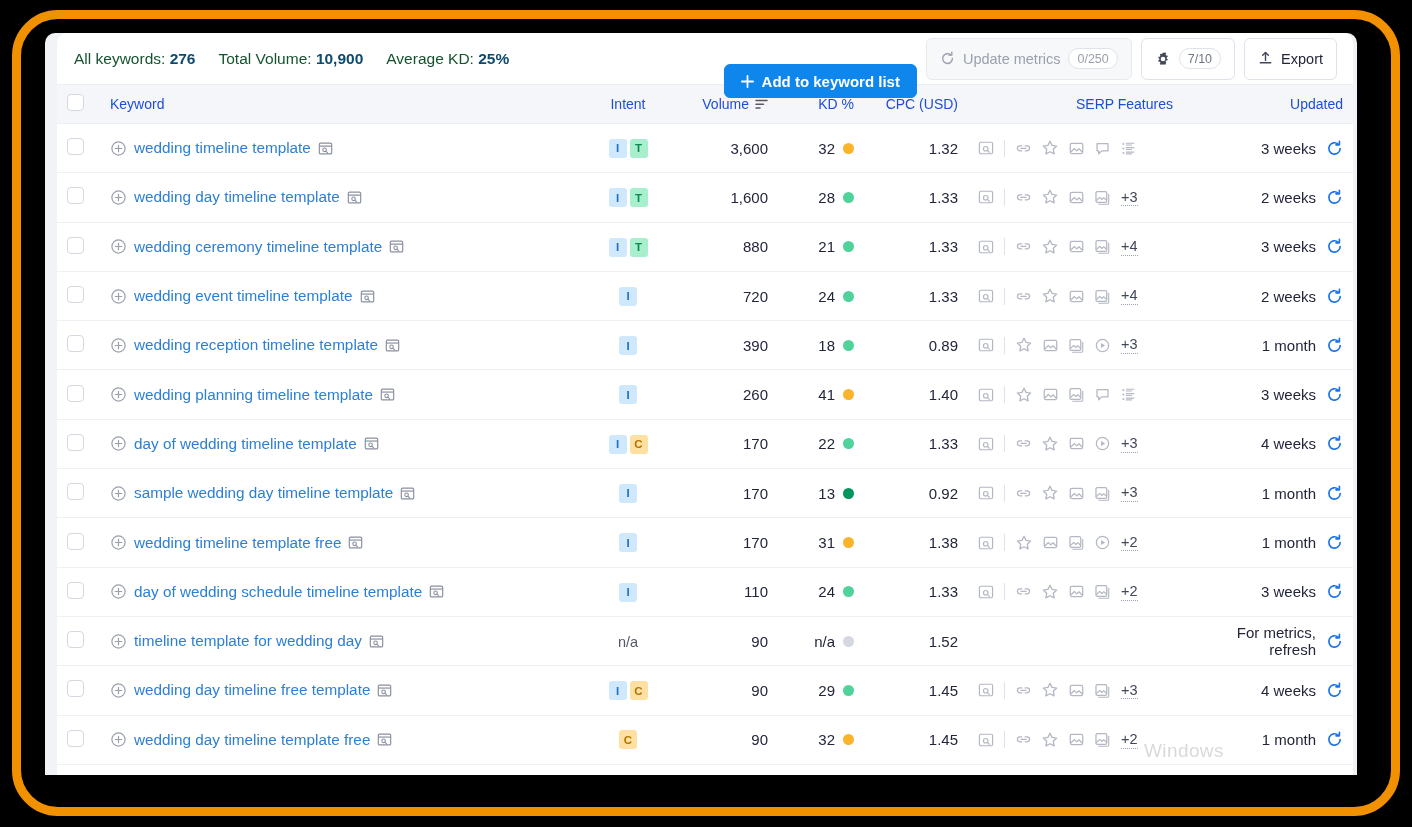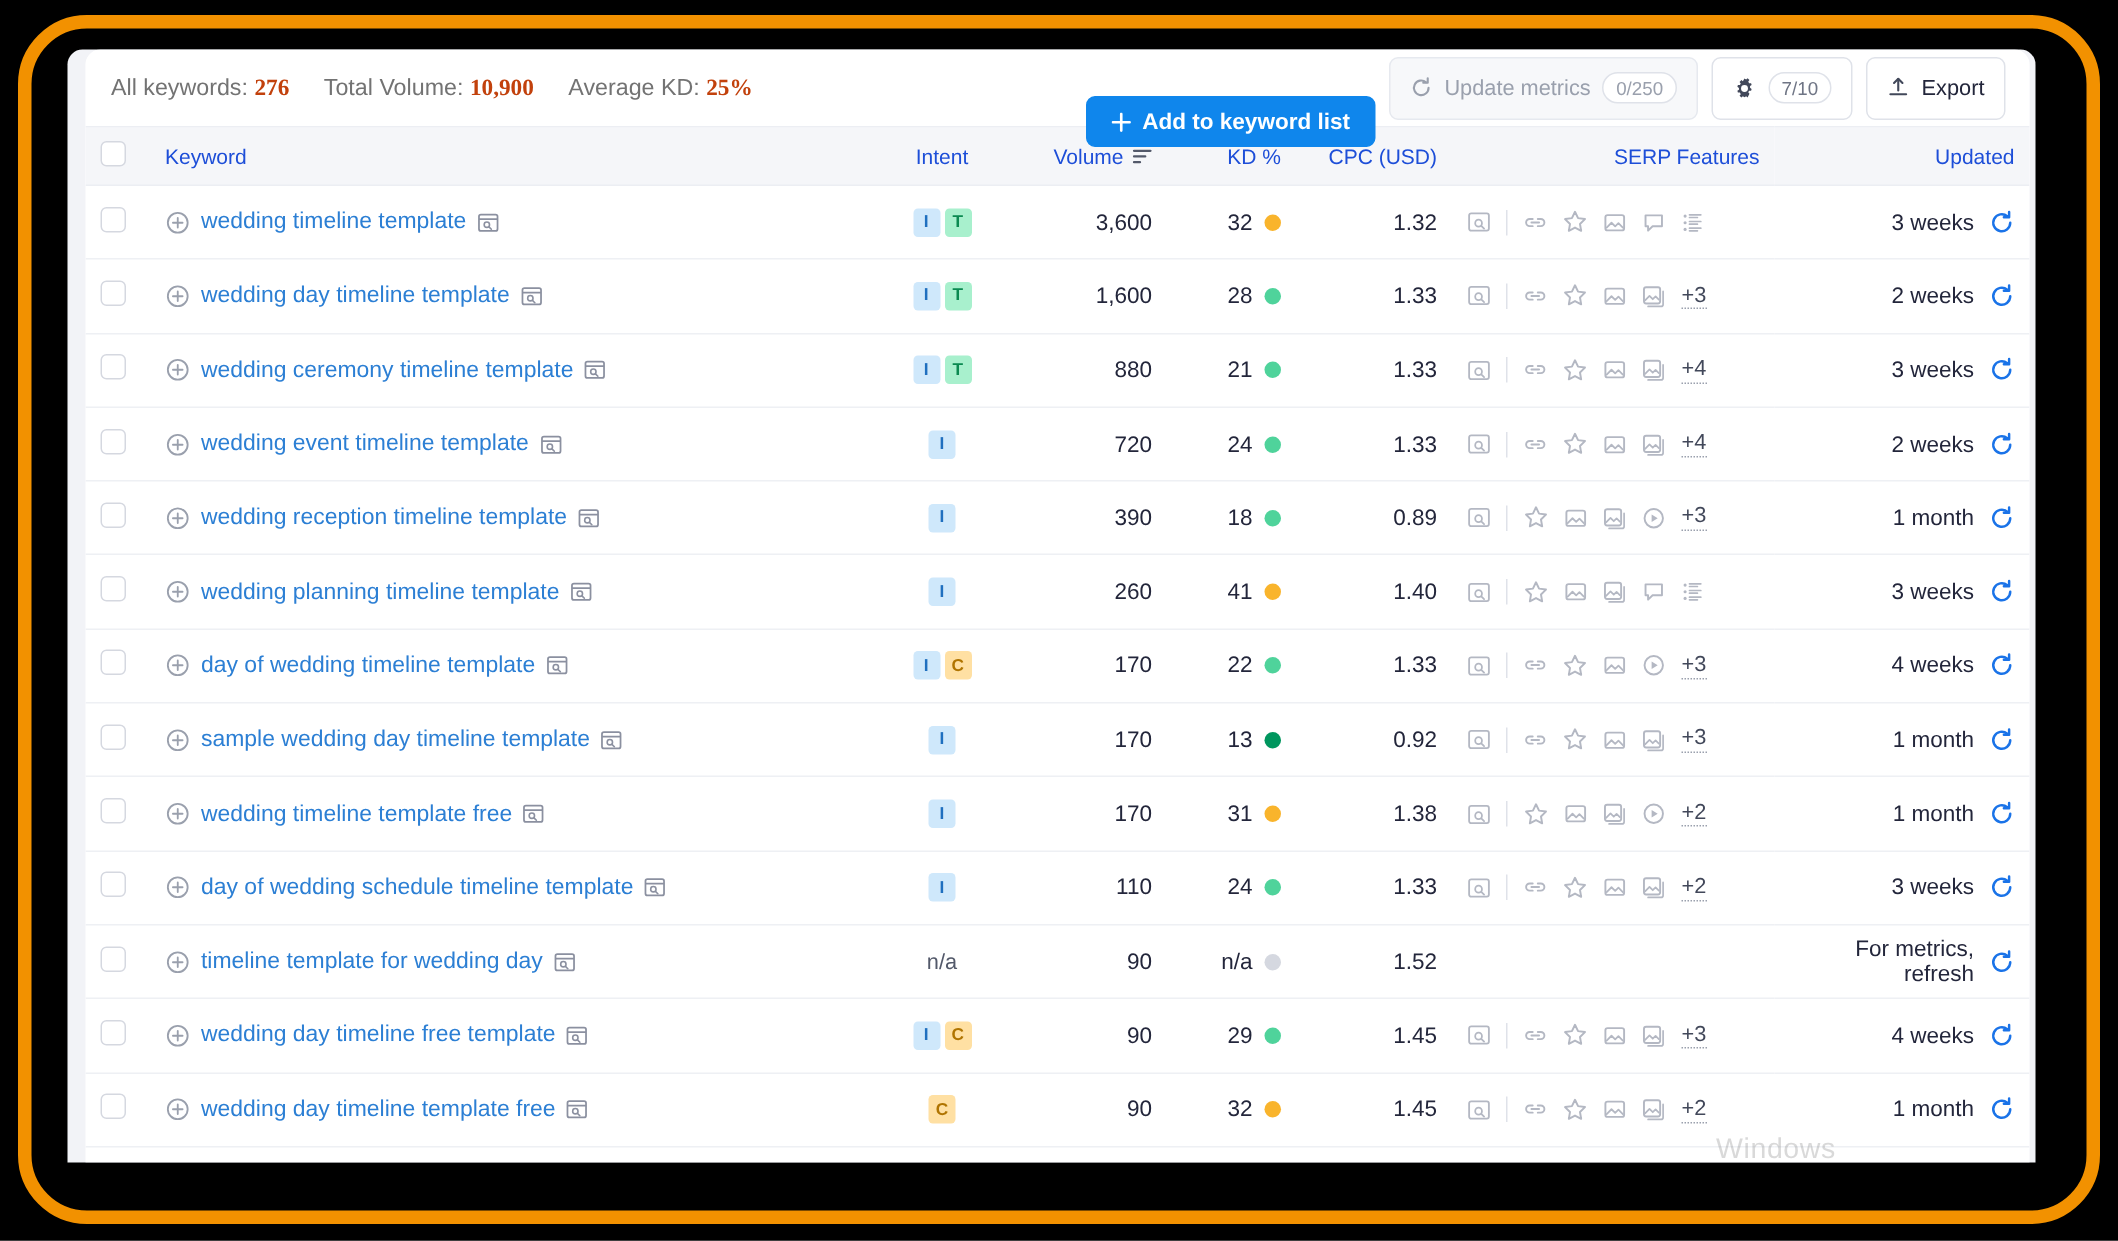--- a/index.html
+++ b/index.html
@@ -43,22 +43,22 @@
   
   .toolbar {
     height: 51px;
     display: flex;
     align-items: center;
     padding: 0 16px 0 17px;
     background: #fff;
     border-radius: 10px 10px 0 0;
   }
   .summary { display: flex; align-items: baseline; gap: 23px; font-size: 15.5px; color: #53596a; white-space: nowrap;}
-  .summary .lbl { color: #737373; }
-  .summary b { color: #c2410c; font-weight: 700; font-family: Liberation Serif, serif; }
+  .summary .lbl { color: #14532d; }
+  .summary b { color: #0c4a6e; font-weight: 700; }
   .tb-right { margin-left: auto; display: flex; align-items: center; gap: 9px; }
 
   .btn {
     display: inline-flex; align-items: center; gap: 8px;
     height: 42px; padding: 0 13px;
     border-radius: 6px; font-size: 14.5px;
     border: 1px solid #dfe2e9; background: #fff; color: #23263b;
     cursor: pointer; white-space: nowrap;
   }
   .btn.primary {
@@ -145,21 +145,21 @@
     font-size: 14.5px; color: #42485a; margin-left: 1px;
     border-bottom: 1px dotted #9aa0ad; line-height: 1.15; cursor: pointer;
   }
 
   .updwrap { display: inline-flex; align-items: center; gap: 10px; justify-content: flex-end;}
   .refresh { color: #1a73e8; cursor: pointer; flex: none;}
 
   
   #watermark {
     position: absolute;
-    left: 1144px; top: 756px;
+    left: 1144px; top: 740px;
     font-size: 19px; color: rgba(120,120,120,0.28);
     letter-spacing: .4px; z-index: 40; pointer-events: none;
     font-family: "Liberation Sans", sans-serif;
   }
 </style>
 </head>
 <body>
 
 <div id="card">
   <div id="cardInner">

